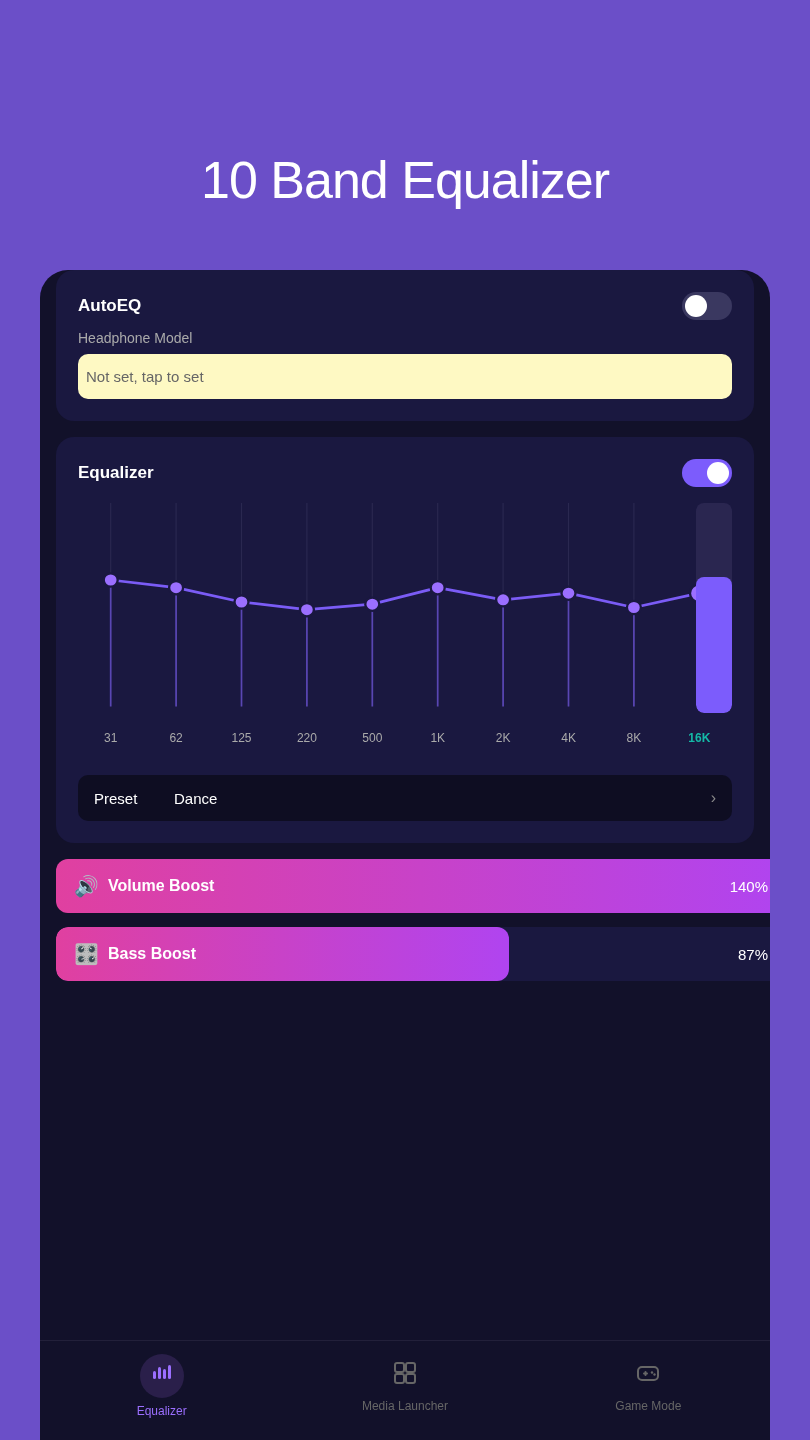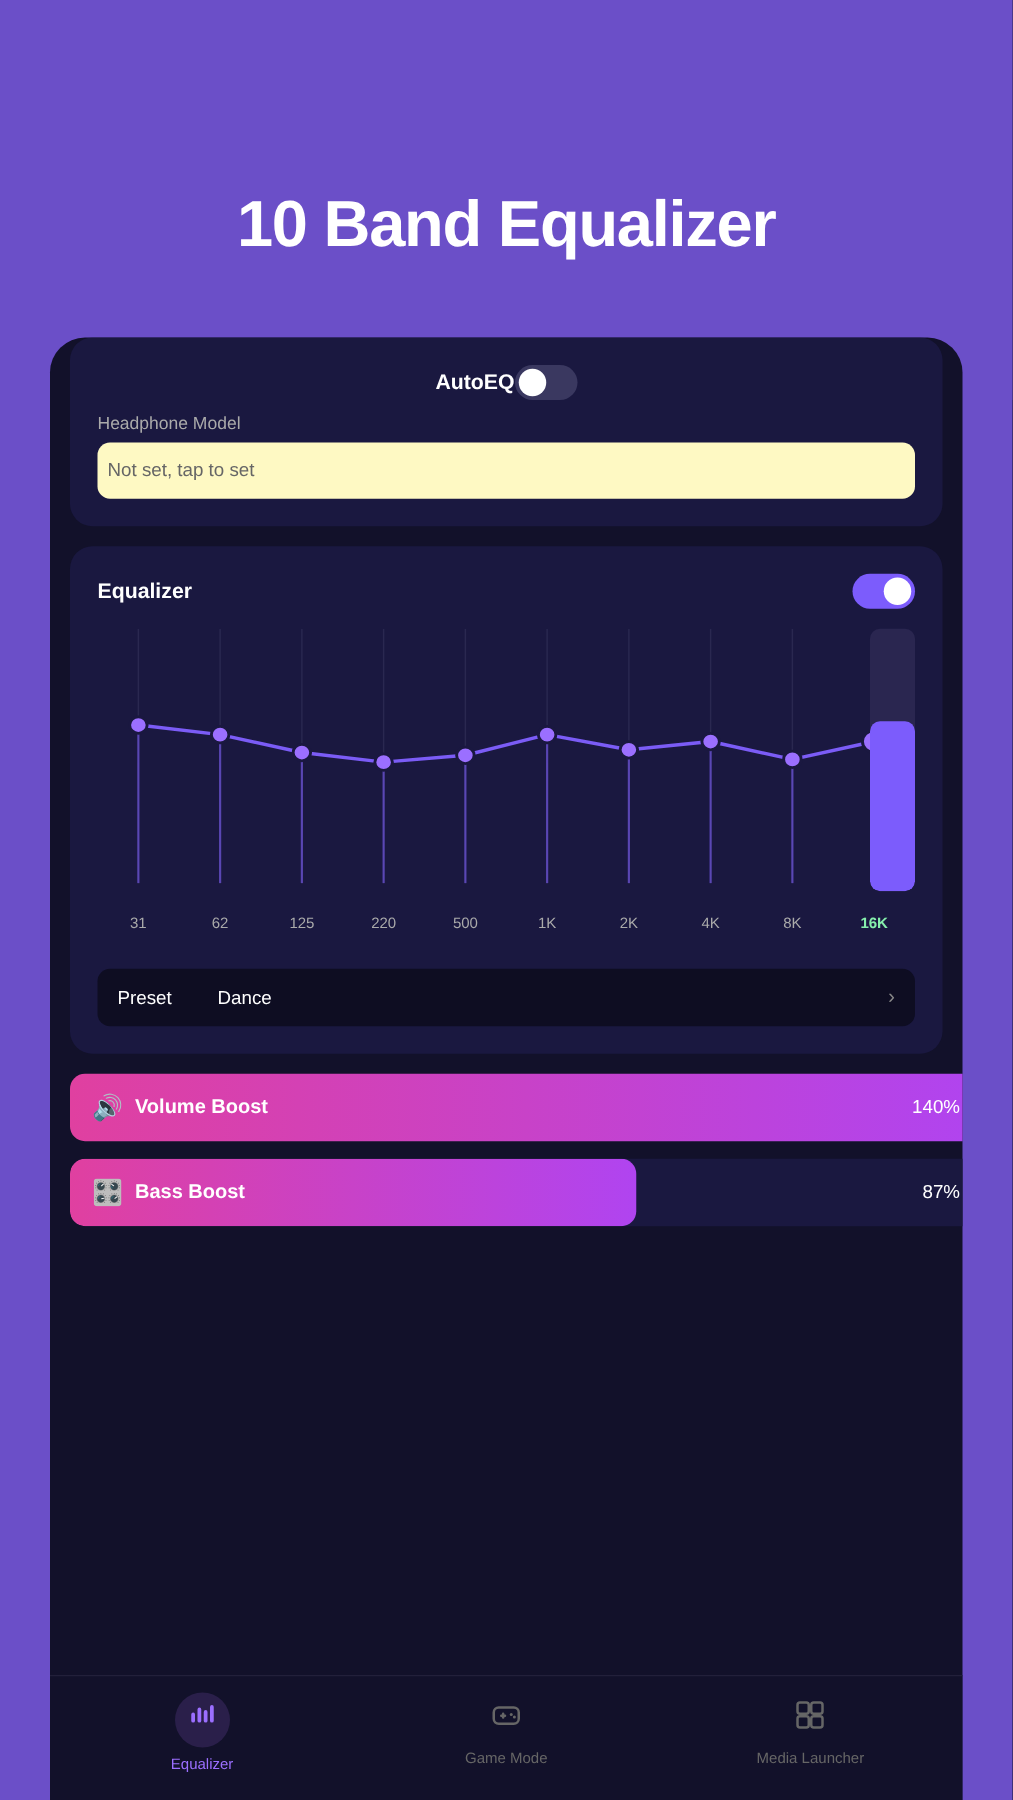--- a/index.html
+++ b/index.html
@@ -18,21 +18,21 @@
       height: 320px;
       background: #6b4fc8;
       display: flex;
       align-items: center;
       justify-content: center;
     }
 
     .hero-title {
       color: #fff;
       font-size: 52px;
-      font-weight: 700;
+      font-weight: 400;
       letter-spacing: -1px;
       text-align: center;
       margin-top: 40px;
     }
 
     .app-card {
       position: absolute;
       top: 270px;
       left: 40px;
       right: 40px;
@@ -76,21 +76,21 @@
       background: #1a1840;
       border-radius: 18px;
       margin: 0 16px 16px;
       padding: 22px 22px;
     }
 
     
     .autoeq-row {
       display: flex;
       align-items: center;
-      justify-content: center;
+      justify-content: space-between;
       margin-bottom: 10px;
     }
     .section-label {
       color: #fff;
       font-size: 17px;
       font-weight: 600;
     }
 
     
     .toggle {
@@ -156,21 +156,21 @@
       padding: 0 0 10px;
     }
 
     .freq-label {
       color: #aaa;
       font-size: 12px;
       text-align: center;
       flex: 1;
     }
     .freq-label.active {
-      color: #86efac;
+      color: #14b8a6;
       font-weight: 600;
     }
 
     
     .vertical-slider-track {
       position: absolute;
       right: 0;
       top: 0;
       width: 36px;
       height: 210px;
@@ -440,37 +440,37 @@
             <rect x="18" y="4" width="3" height="14" rx="1.5" fill="#9b6fff"></rect>
           </svg>
         </span>
       </div>
       <span class="nav-label">Equalizer</span>
     </div>
 
     <div class="nav-item">
       <span class="nav-icon">
         <svg width="28" height="28" viewBox="0 0 28 28" fill="none">
+          <rect x="4" y="4" width="9" height="9" rx="2" stroke="#666" stroke-width="2"></rect>
+          <rect x="15" y="4" width="9" height="9" rx="2" stroke="#666" stroke-width="2"></rect>
+          <rect x="4" y="15" width="9" height="9" rx="2" stroke="#666" stroke-width="2"></rect>
+          <rect x="15" y="15" width="9" height="9" rx="2" stroke="#666" stroke-width="2"></rect>
+        </svg>
+      </span>
+      <span class="nav-label">Media Launcher</span>
+    </div>
+
+    <div class="nav-item">
+      <span class="nav-icon">
+        <svg width="28" height="28" viewBox="0 0 28 28" fill="none">
           <rect x="4" y="8" width="20" height="13" rx="4" stroke="#666" stroke-width="2"></rect>
           <line x1="10" y1="14.5" x2="13" y2="14.5" stroke="#666" stroke-width="2" stroke-linecap="round"></line>
           <line x1="11.5" y1="13" x2="11.5" y2="16" stroke="#666" stroke-width="2" stroke-linecap="round"></line>
           <circle cx="18" cy="13.5" r="1.2" fill="#666"></circle>
           <circle cx="20.5" cy="15.5" r="1.2" fill="#666"></circle>
         </svg>
       </span>
       <span class="nav-label">Game Mode</span>
     </div>
 
-    <div class="nav-item">
-      <span class="nav-icon">
-        <svg width="28" height="28" viewBox="0 0 28 28" fill="none">
-          <rect x="4" y="4" width="9" height="9" rx="2" stroke="#666" stroke-width="2"></rect>
-          <rect x="15" y="4" width="9" height="9" rx="2" stroke="#666" stroke-width="2"></rect>
-          <rect x="4" y="15" width="9" height="9" rx="2" stroke="#666" stroke-width="2"></rect>
-          <rect x="15" y="15" width="9" height="9" rx="2" stroke="#666" stroke-width="2"></rect>
-        </svg>
-      </span>
-      <span class="nav-label">Media Launcher</span>
-    </div>
-
   </div>
 
 </div>
 
 </body></html>

